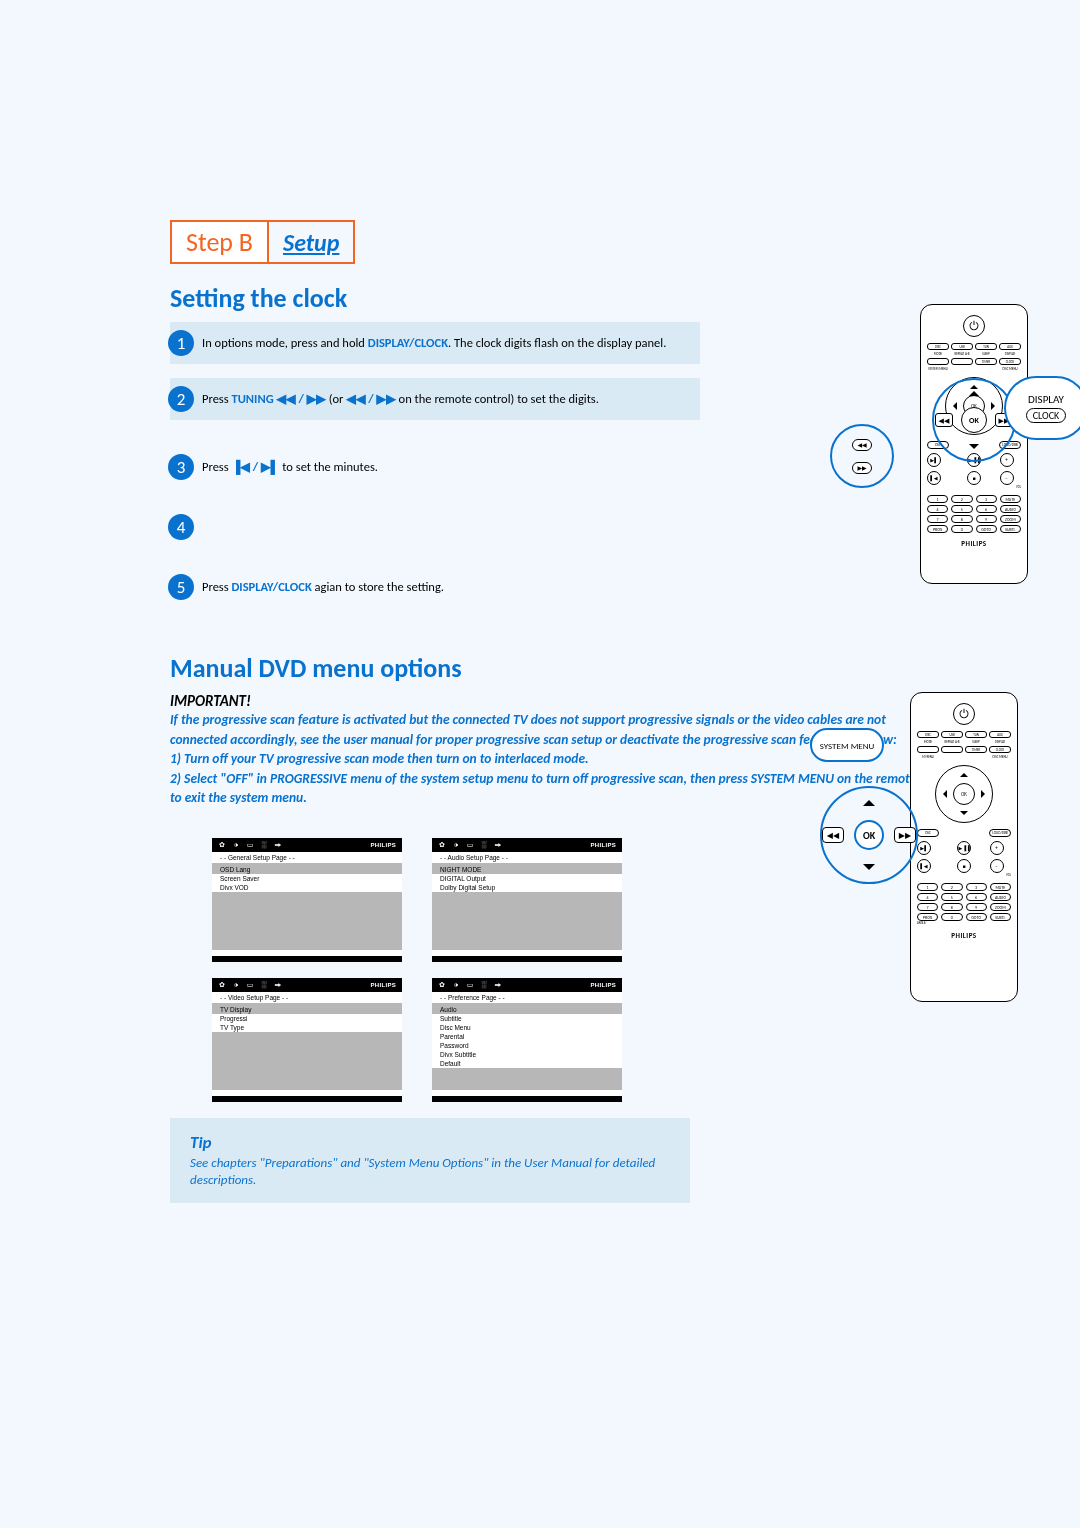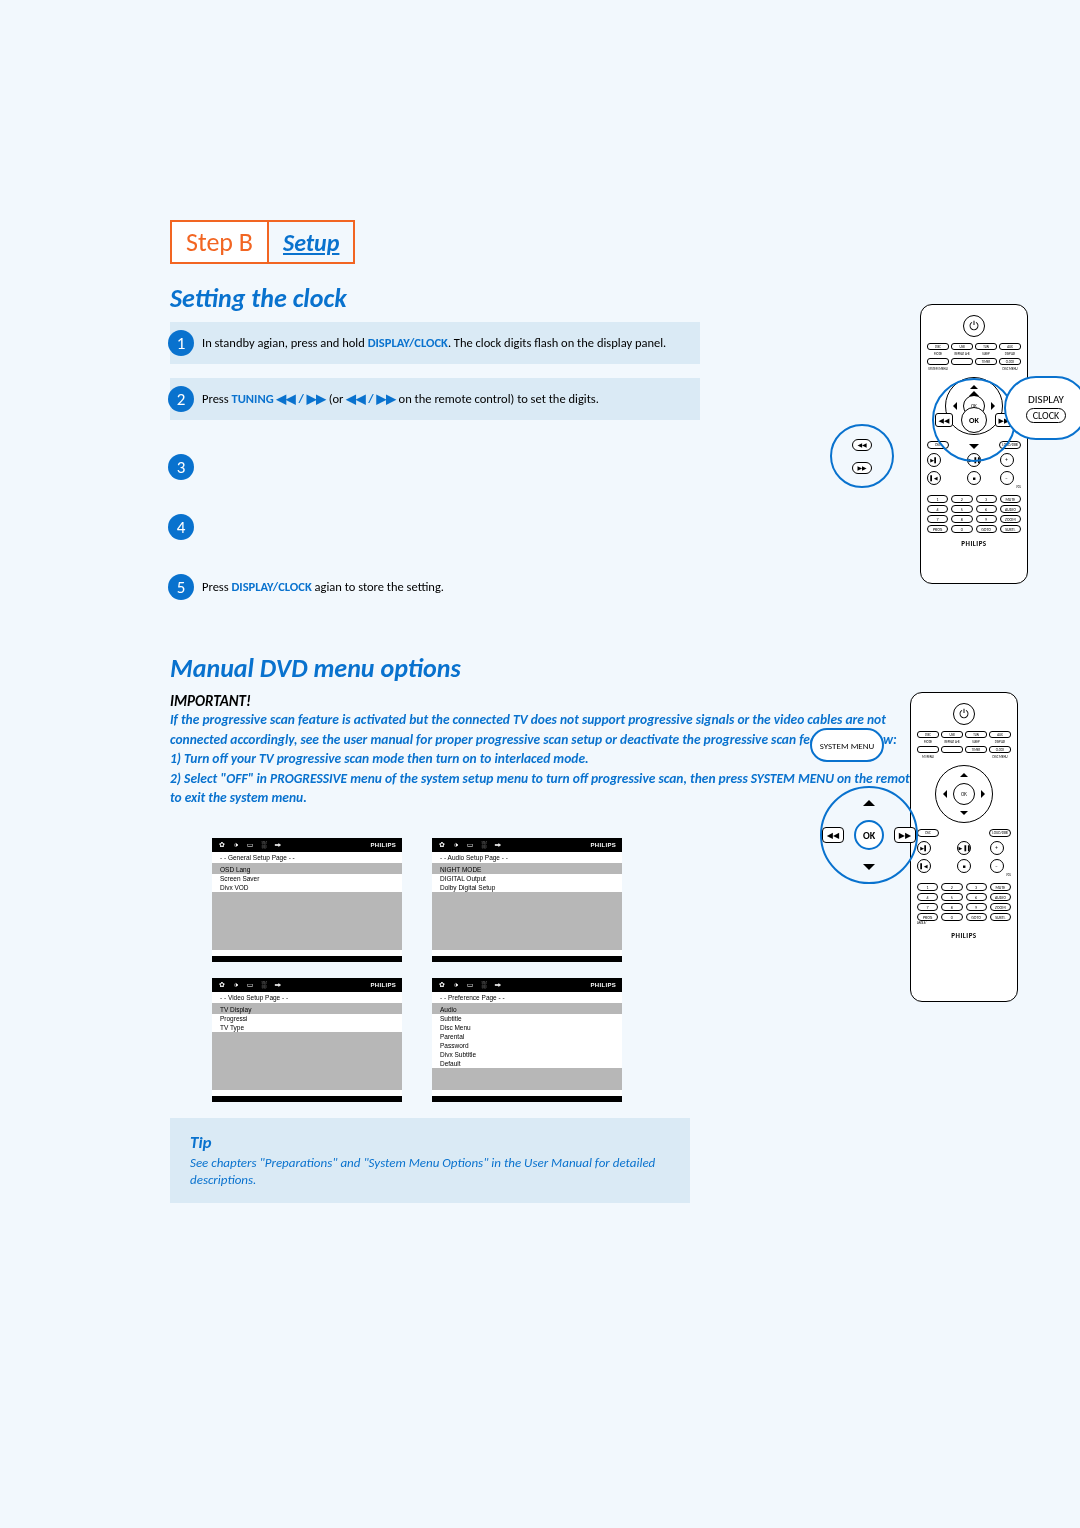--- a/index.html
+++ b/index.html
@@ -49,21 +49,20 @@
   .setup-box span {
     color: var(--accent);
     font-style: italic;
     font-size: 24px;
     font-weight: 600;
     text-decoration: underline;
   }
 
   .section-title {
     color: var(--accent);
-    font-style: italic;
     font-size: 26px;
     font-weight: 600;
     margin: 4px 0 8px 0;
   }
 
   .clock-section {
     position: relative;
     padding-right: 230px;
     min-height: 280px;
   }
@@ -351,34 +350,37 @@
       </div>
     </div>
 
     <div class="section-title">Setting the clock</div>
 
     <div class="clock-section">
 
       <div class="step-row bg">
         <div class="num">1</div>
         <div class="step-text">
-          <span>In standby agian, press and hold </span><b class="blue">DISPLAY/CLOCK</b><span>. The clock digits flash on the display panel.</span>
+          <span>In options mode, press and hold </span><b class="blue">DISPLAY/CLOCK</b><span>. The clock digits flash on the display panel.</span>
         </div>
       </div>
 
       <div class="step-row bg" style="margin-top:14px">
         <div class="num">2</div>
         <div class="step-text">
           <span>Press </span><b class="blue">TUNING ◀◀ / ▶▶</b><span> (or </span><b class="blue">◀◀ / ▶▶</b><span> on the remote control) to set the digits.</span>
         </div>
       </div>
 
       <div class="gap"></div>
       <div class="step-row">
         <div class="num">3</div>
+        <div class="step-text">
+          <span>Press  </span><b class="blue">▐◀ / ▶▌</b><span>  to set the minutes.</span>
+        </div>
       </div>
 
       <div class="gap"></div>
       <div class="step-row">
         <div class="num">4</div>
       </div>
 
       <div class="gap"></div>
       <div class="step-row">
         <div class="num">5</div>

